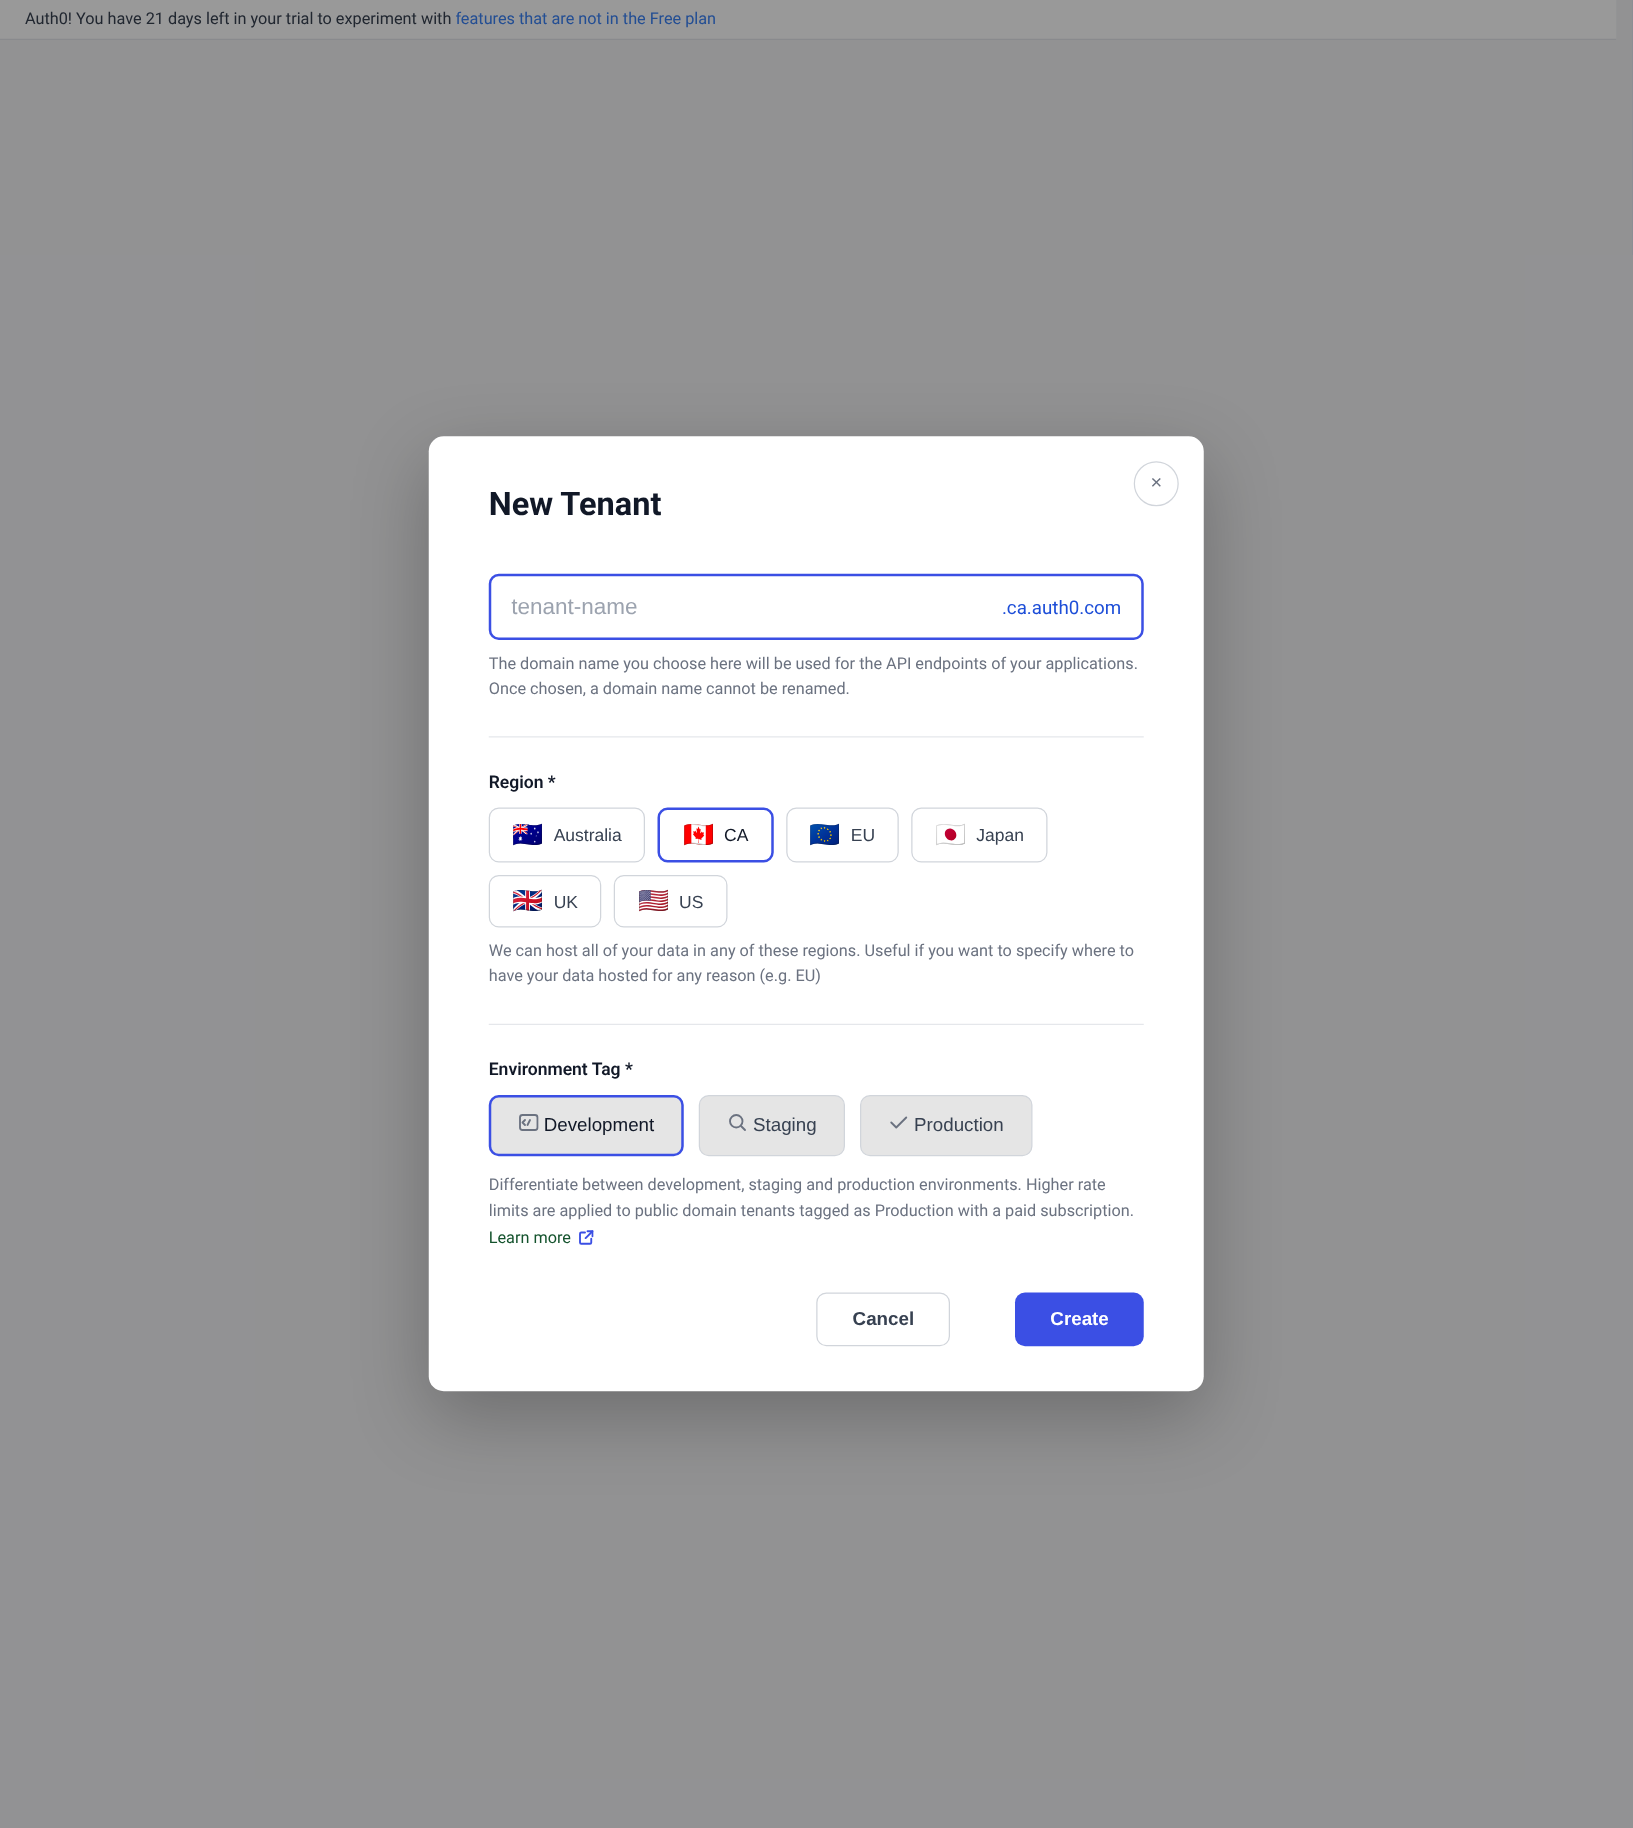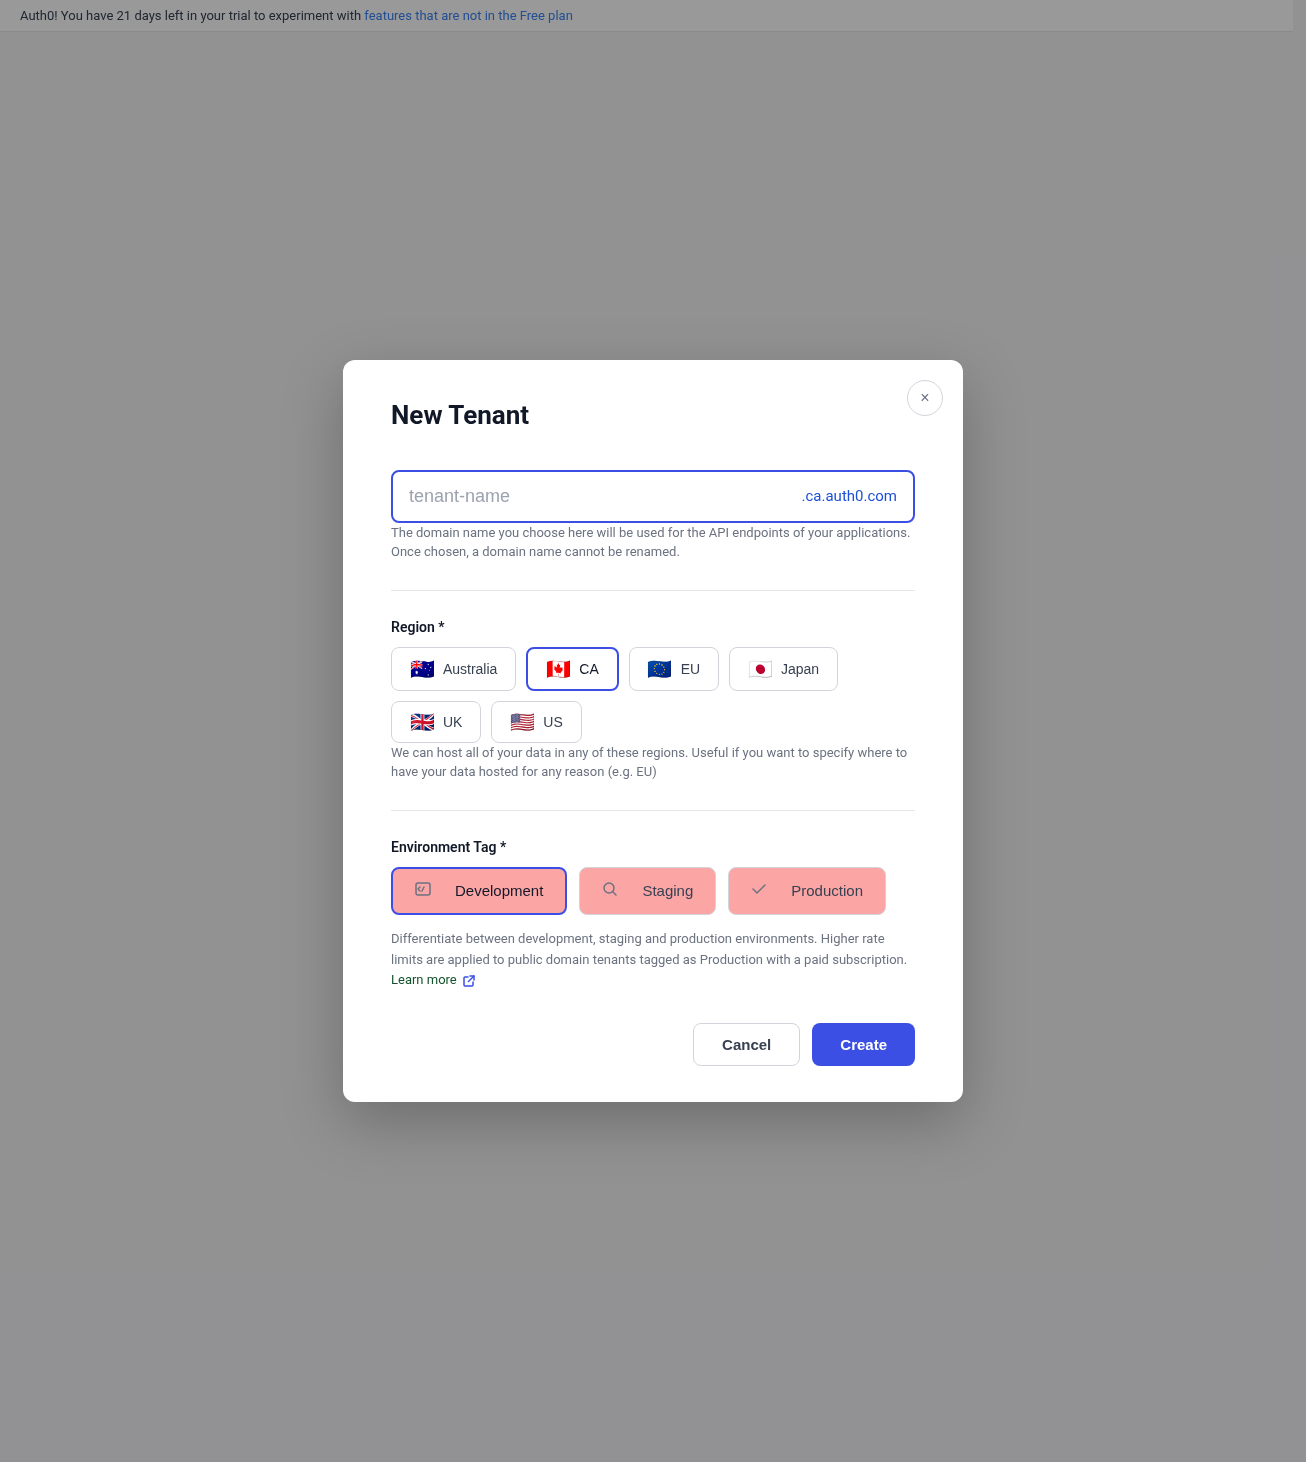--- a/index.html
+++ b/index.html
@@ -121,20 +121,21 @@
 
     .domain-suffix {
       padding: 14px 16px;
       font-size: 15px;
       color: #1d4ed8;
       background: transparent;
       white-space: nowrap;
     }
 
     .field-hint {
+      margin-top: 10px;
       font-size: 13px;
       color: #6b7280;
       line-height: 1.5;
     }
 
     .divider {
       height: 1px;
       background: #e5e7eb;
       margin: 28px 0;
     }
@@ -174,25 +175,25 @@
     .env-options {
       display: flex;
       gap: 12px;
       flex-wrap: wrap;
       margin-top: 12px;
     }
 
     .env-btn {
       display: flex;
       align-items: center;
-      gap: 24px;
+      gap: 4px;
       padding: 12px 22px;
       border-radius: 8px;
       border: 1.5px solid #d1d5db;
-      background: #fca5a5;
+      background: #e5e5e5;
       cursor: pointer;
       font-size: 15px;
       font-weight: 500;
       color: #374151;
       transition: all 0.15s;
     }
 
     .env-btn.selected {
       border: 2px solid #3b4fe4;
       color: #111827;
@@ -235,20 +236,21 @@
 
     .create-btn {
       padding: 12px 28px;
       border-radius: 8px;
       border: none;
       background: #3b4fe4;
       font-size: 15px;
       font-weight: 600;
       color: #fff;
       cursor: pointer;
+      margin-left: 40px;
     }
 
     .external-link-icon {
       display: inline-block;
       width: 12px;
       height: 12px;
       margin-left: 3px;
       vertical-align: middle;
     }
   </style>

